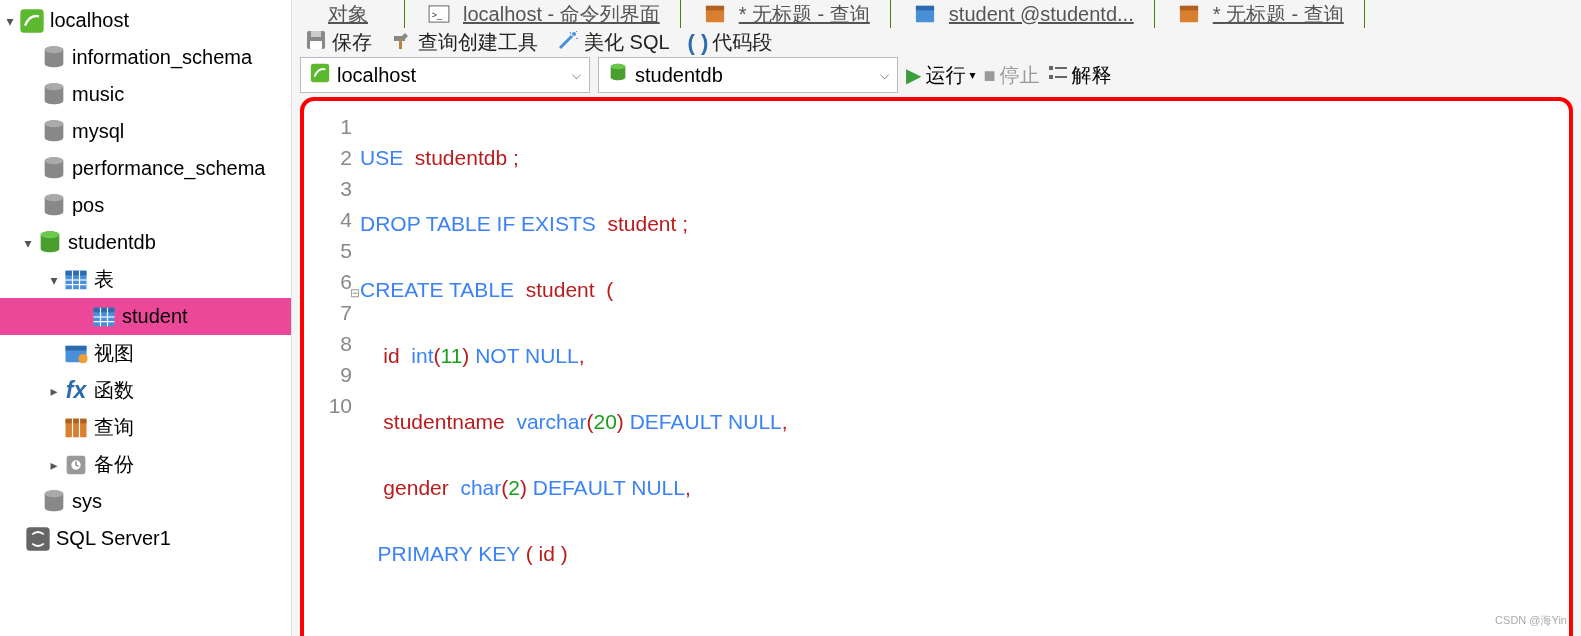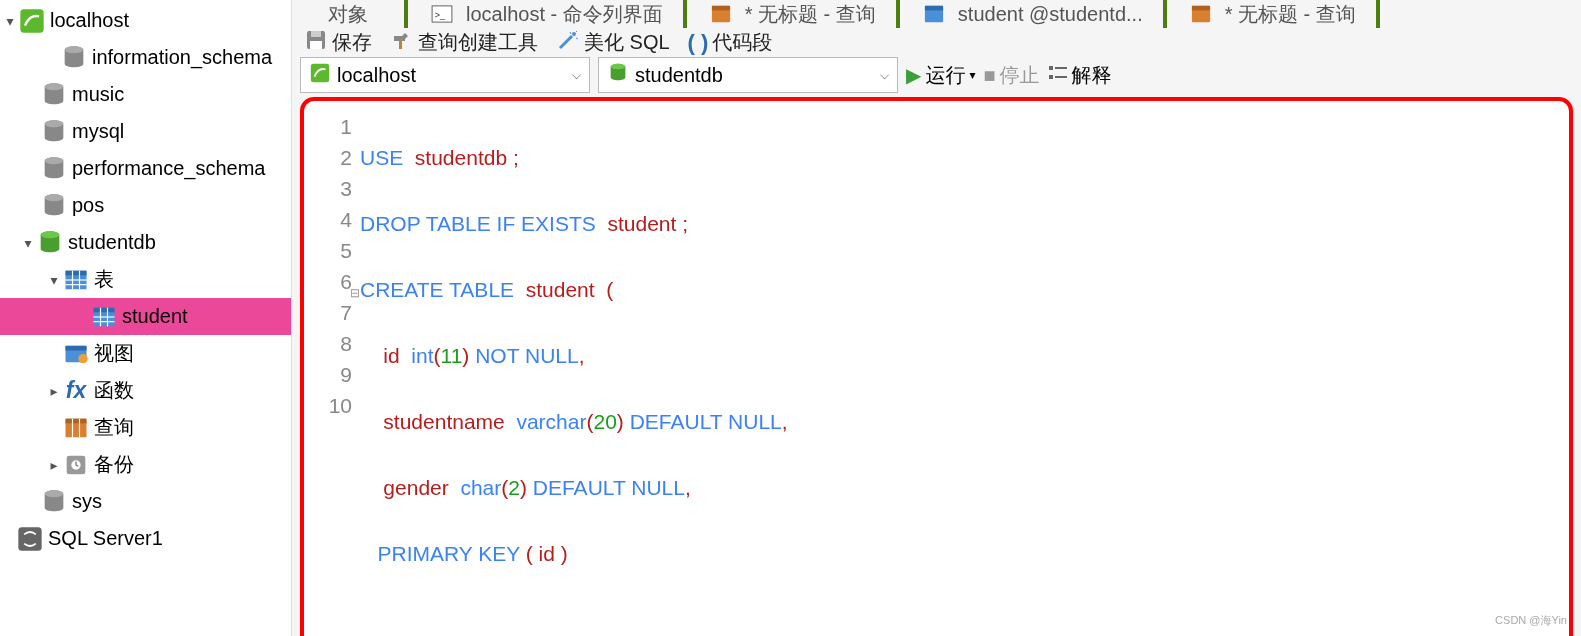--- a/index.html
+++ b/index.html
@@ -7,21 +7,21 @@
     
     .sidebar { width: 292px; background: #fff; padding-top: 2px; overflow: hidden; border-right: 1px solid #e0e0e0; }
     .tree-item { display: flex; align-items: center; height: 37px; white-space: nowrap; }
     .tree-item.selected { background: #ec4899; }
     .chev { width: 16px; display: inline-flex; justify-content: center; color: #555; font-size: 14px; }
     .ticon { width: 28px; height: 28px; margin-right: 4px; display: inline-flex; align-items: center; justify-content: center; }
     .tlabel { color: #000; }
     
     .main { flex: 1; display: flex; flex-direction: column; background: #f5f5f5; }
     .tabs { display: flex; background: #f5f5f5; height: 42px; align-items: stretch; }
-    .tab { display: flex; align-items: center; padding: 0 20px; gap: 6px; color: #555; border-right: 4px solid #4d7c0f; }
+    .tab { display: flex; align-items: center; padding: 0 20px; gap: 6px; color: #555; border-right: 1px solid #4d7c0f; text-decoration: underline; }
     .tab:first-child { padding: 0 36px; }
     
     .toolbar { display: flex; align-items: center; height: 50px; padding: 0 12px; gap: 18px; background: #f5f5f5; }
     .tbtn { display: flex; align-items: center; gap: 4px; color: #222; }
     
     .selectors { display: flex; align-items: center; height: 46px; padding: 0 8px; gap: 8px; background: #f5f5f5; }
     .sel { display: flex; align-items: center; background: #fff; border: 1px solid #bbb; height: 36px; padding: 0 8px; gap: 6px; }
     .sel .chv { margin-left: auto; color: #555; font-size: 12px; }
     .sel.conn { width: 290px; }
     .sel.db { width: 300px; }
@@ -46,21 +46,21 @@
   <div class="tree-item" style="padding-left:2px">
     <span class="chev">▾</span>
     <span class="ticon">
         <svg viewBox="0 0 24 24">
           <rect x="2" y="2" width="20" height="20" rx="3" fill="#5cb82c"></rect>
           <path d="M6 16 Q10 6 18 8" stroke="#fff" stroke-width="2" fill="none"></path>
         </svg>
       </span>
     <span class="tlabel">localhost</span>
   </div>
-  <div class="tree-item" style="padding-left:60px">
+  <div class="tree-item" style="padding-left:40px">
       <span class="ticon">
         <svg viewBox="0 0 24 24">
           <ellipse cx="12" cy="5" rx="8" ry="3" fill="#888"></ellipse>
           <path d="M4 5v12c0 1.7 3.6 3 8 3s8-1.3 8-3V5" fill="#888"></path>
           <ellipse cx="12" cy="5" rx="8" ry="3" fill="#aaa"></ellipse>
         </svg>
       </span>
       <span class="tlabel">information_schema</span>
     </div>
   <div class="tree-item" style="padding-left:40px">
@@ -183,21 +183,21 @@
   <div class="tree-item" style="padding-left:40px">
       <span class="ticon">
         <svg viewBox="0 0 24 24">
           <ellipse cx="12" cy="5" rx="8" ry="3" fill="#888"></ellipse>
           <path d="M4 5v12c0 1.7 3.6 3 8 3s8-1.3 8-3V5" fill="#888"></path>
           <ellipse cx="12" cy="5" rx="8" ry="3" fill="#aaa"></ellipse>
         </svg>
       </span>
       <span class="tlabel">sys</span>
     </div>
-  <div class="tree-item" style="padding-left:16px">
+  <div class="tree-item" style="padding-left:24px">
       <span class="ticon">
         <svg viewBox="0 0 24 24">
           <rect x="2" y="2" width="20" height="20" rx="3" fill="#666"></rect>
           <path d="M7 8 Q12 4 17 8 M7 16 Q12 20 17 16" stroke="#fff" fill="none" stroke-width="1.5"></path>
         </svg>
       </span>
       <span class="tlabel">SQL Server1</span>
     </div>
 </div>
 

